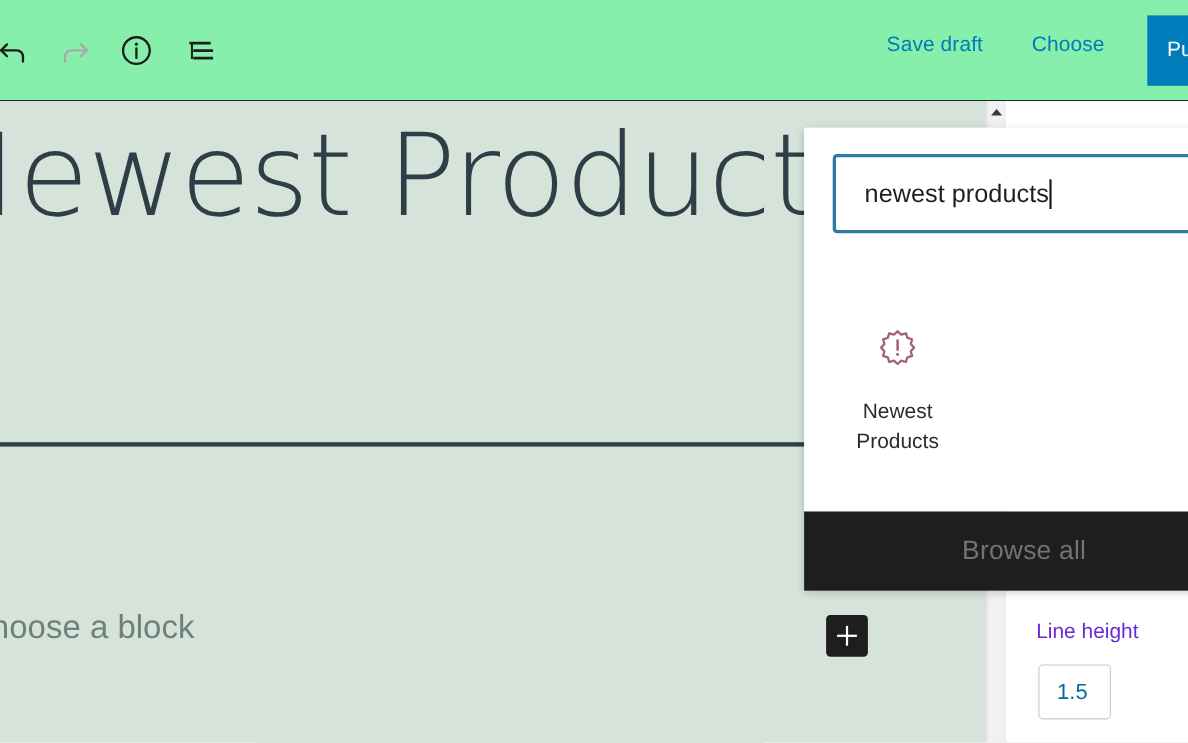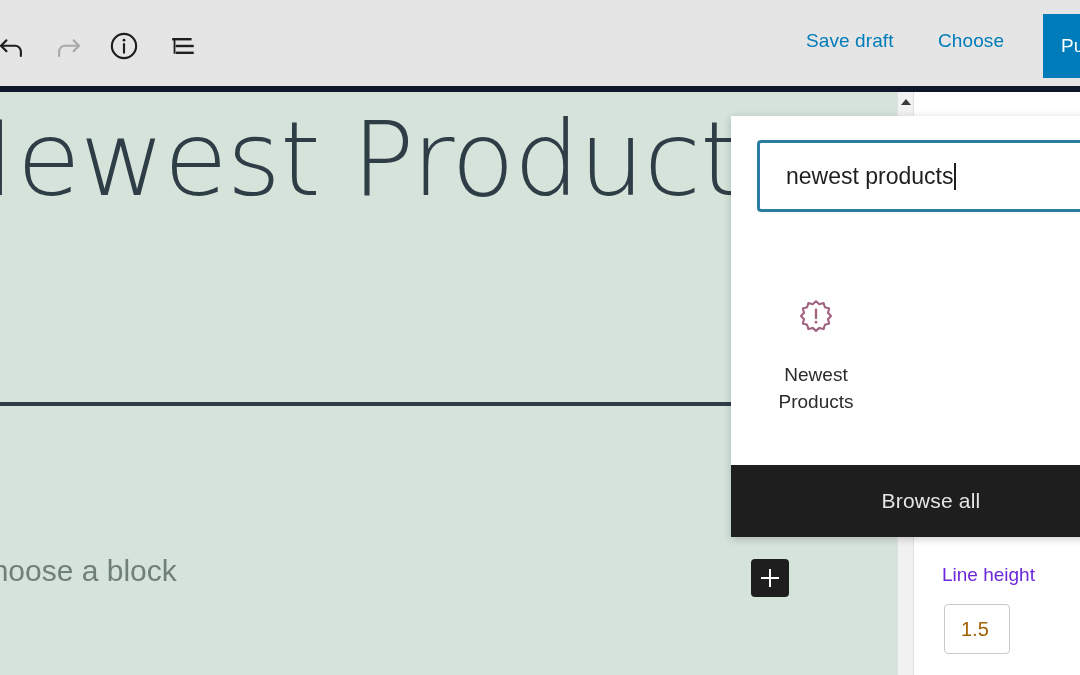--- a/index.html
+++ b/index.html
@@ -15,22 +15,22 @@
     position: relative;
     -webkit-font-smoothing: antialiased;
   }
 
   
   #topbar {
     position: absolute;
     left: 0; top: 0;
     width: 1080px;
     height: 92px;
-    background: #e5e5e5;
-    border-bottom: 6px solid #0f172a;
+    background: #86efac;
+    border-bottom: 1px solid #0f172a;
     box-sizing: border-box;
   }
   .tool-icon {
     position: absolute;
     top: 26px;
     width: 40px;
     height: 40px;
     display: flex;
     align-items: center;
     justify-content: center;
@@ -196,21 +196,21 @@
     width: 66px;
     height: 50px;
     border: 1px solid #c9c9c9;
     border-radius: 4px;
     background: #ffffff;
     box-sizing: border-box;
     display: flex;
     align-items: center;
     padding-left: 16px;
     font-size: 20px;
-    color: #a16207;
+    color: #0369a1;
     cursor: text;
   }
 
   
   #block-inserter-popover {
     position: absolute;
     left: 731px;
     top: 116px;
     width: 400px;
     height: 421px;
@@ -285,22 +285,22 @@
     top: 349px;
     width: 400px;
     height: 72px;
     background: #1e1e1e;
     display: flex;
     align-items: center;
     justify-content: center;
     cursor: pointer;
   }
   #browse-all-label {
-    color: #e5e5e5;
-    font-size: 21px;
+    color: #737373;
+    font-size: 24px;
     letter-spacing: 0.2px;
   }
 </style>
 </head>
 <body>
 
 <div id="topbar">
 
   <div class="tool-icon" id="undo-btn">
     <svg width="30" height="30" viewBox="0 0 24 24">

